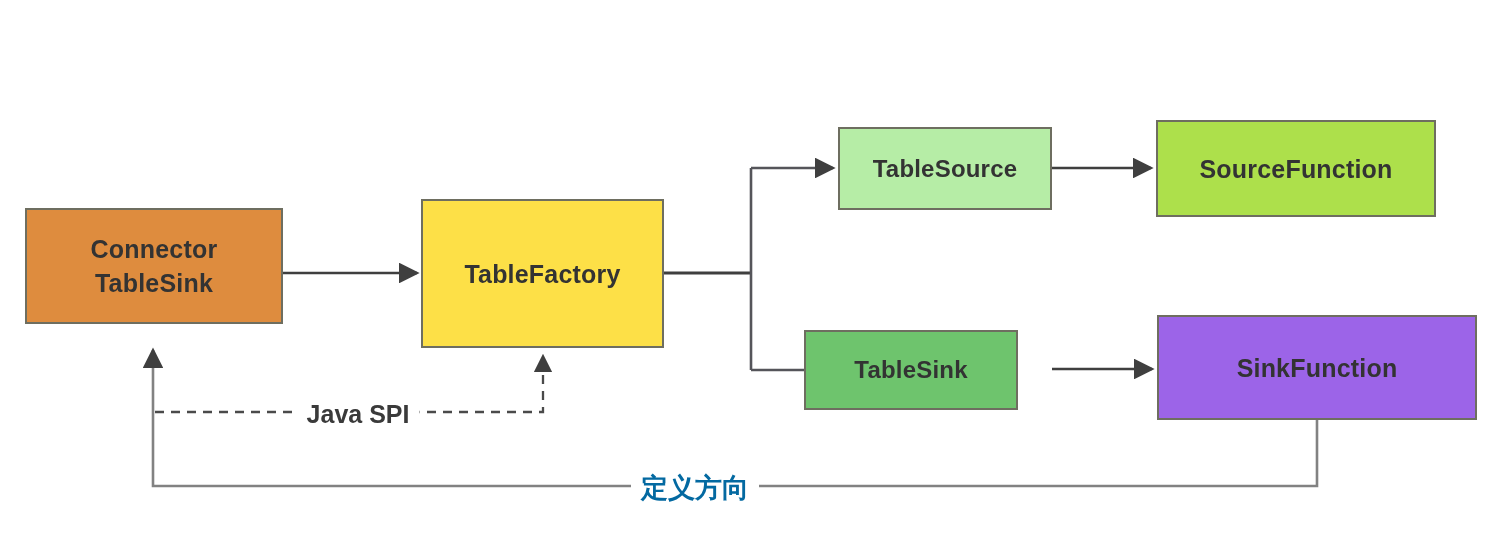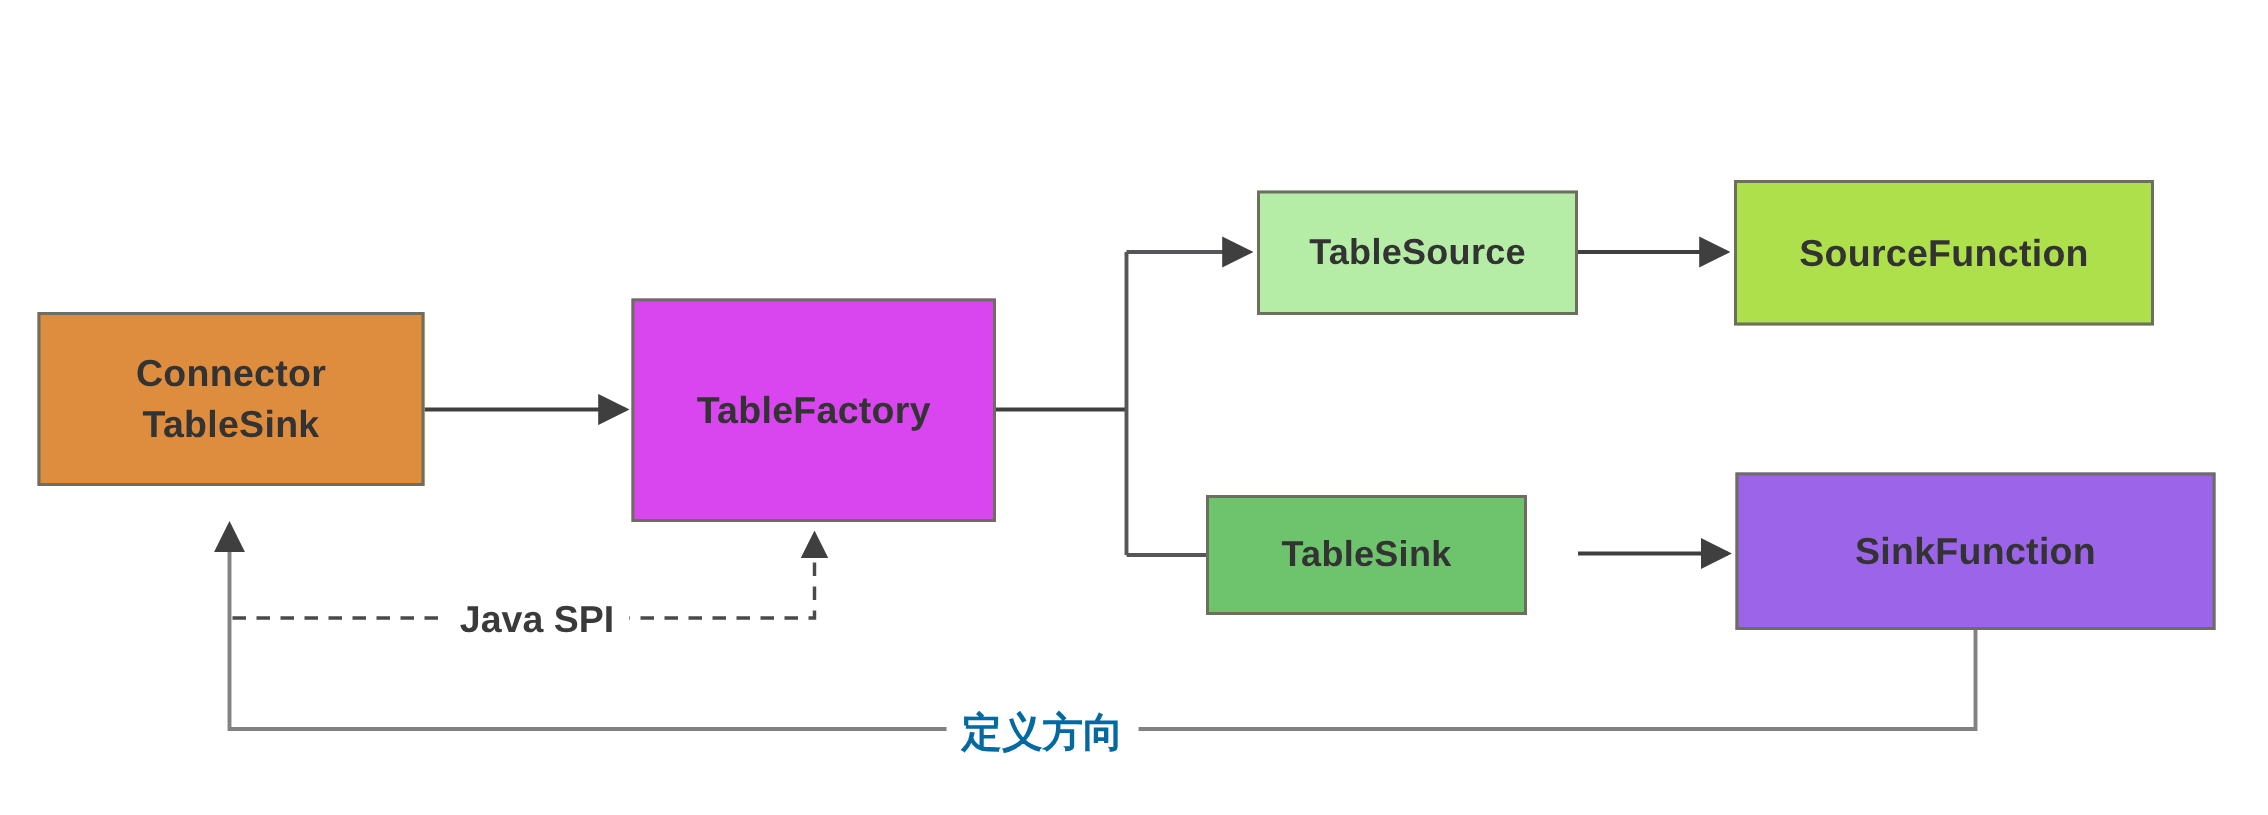--- a/index.html
+++ b/index.html
@@ -99,21 +99,21 @@
     <path d="M1317 420 L1317 486 L153 486 L153 350" stroke="#828282" stroke-width="2.6" fill="none" marker-end="url(#arrow)"></path>
   </svg>
 
   <div class="node node-connector" style="background: rgb(222, 140, 62);">
     <div class="lbl">
       <span>Connector</span><br>
       <span>TableSink</span>
     </div>
   </div>
 
-  <div class="node node-factory" style="background: #d946ef;">
+  <div class="node node-factory" style="background: #fde047;">
     <span class="lbl">TableFactory</span>
   </div>
 
   <div class="node node-tablesource" style="background: rgb(182, 237, 166);">
     <span class="lbl">TableSource</span>
   </div>
 
   <div class="node node-sourcefn" style="background: rgb(173, 224, 75);">
     <span class="lbl">SourceFunction</span>
   </div>

